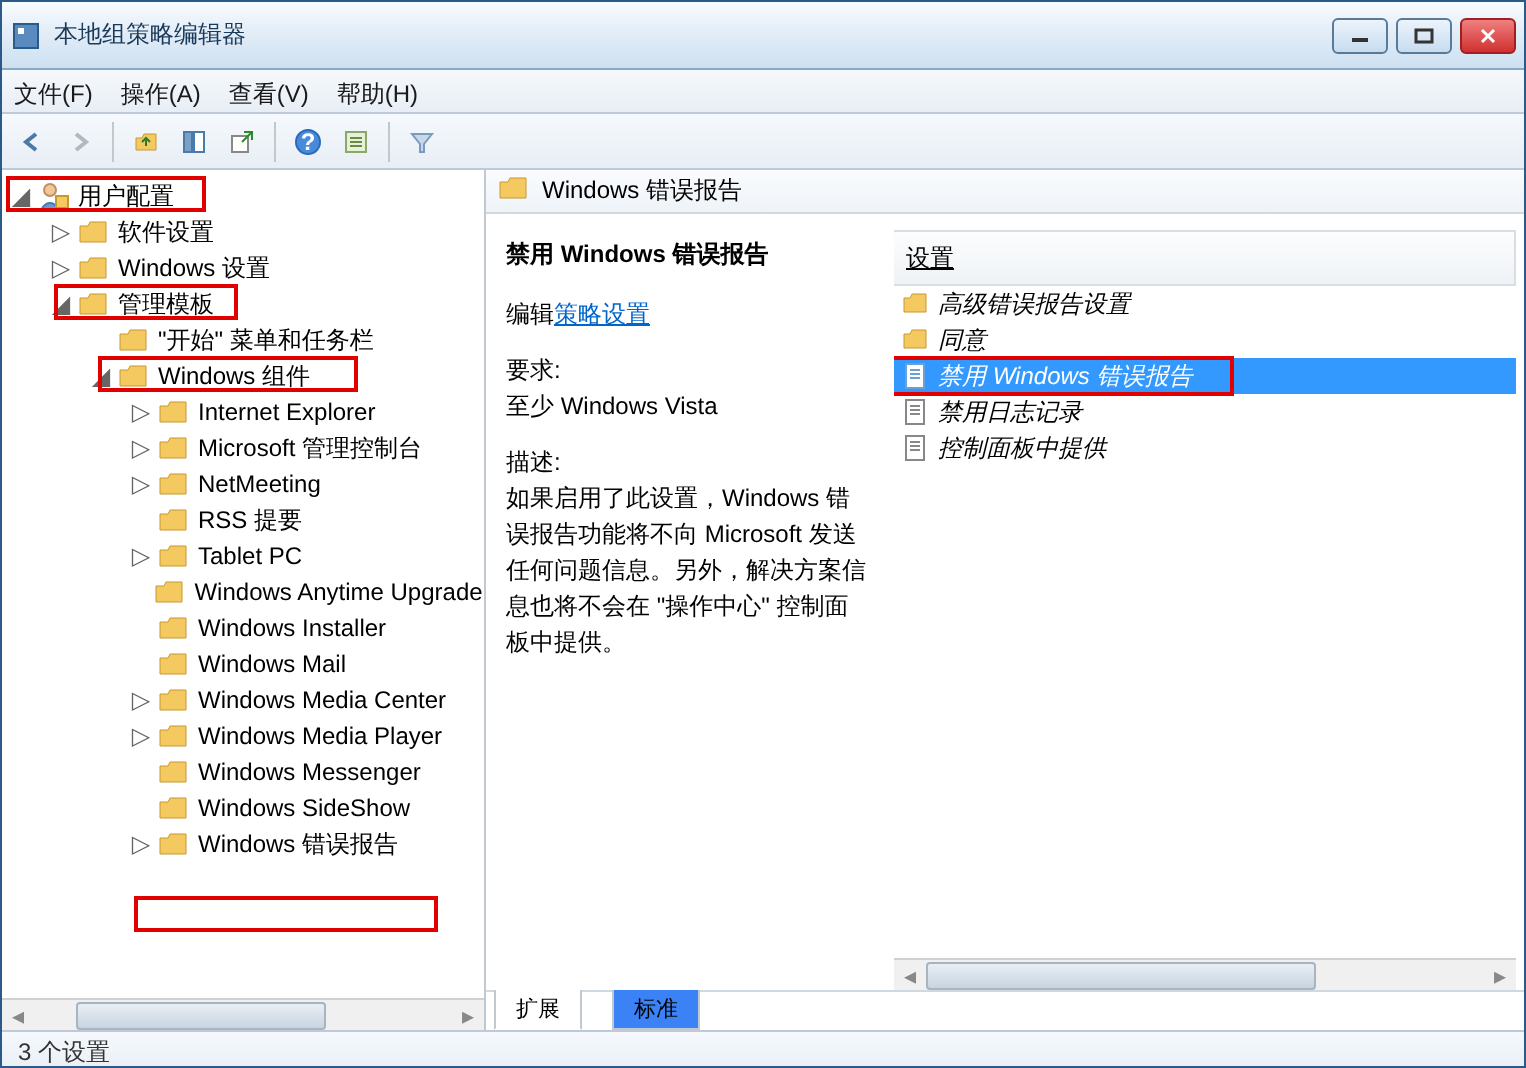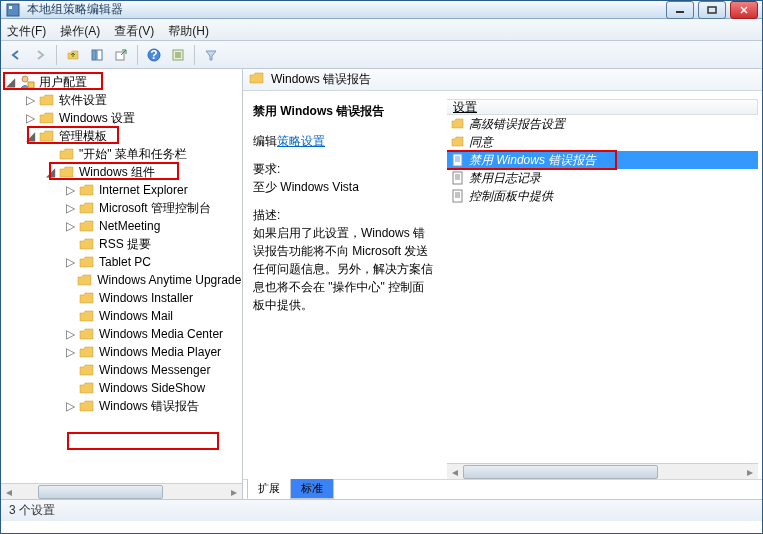--- a/index.html
+++ b/index.html
@@ -1,19 +1,19 @@
 <!DOCTYPE html>
 <html><head>
 <meta charset="utf-8">
 <style>
 * { box-sizing: border-box; margin: 0; padding: 0; font-family: "Microsoft YaHei", "Segoe UI", sans-serif; font-size: 12px; }
 body { background: #fff; width: 763px; height: 534px; overflow: hidden; border: 1px solid #2a5a8a; }
 
 
-.titlebar { height: 18px; background: linear-gradient(to bottom, #f7fbff 0%, #e1ecf7 50%, #cde0f1 100%); border-bottom: 1px solid #8aa8c8; display: flex; align-items: center; padding: 0 4px; }
+.titlebar { height: 34px; background: linear-gradient(to bottom, #f7fbff 0%, #e1ecf7 50%, #cde0f1 100%); border-bottom: 1px solid #8aa8c8; display: flex; align-items: center; padding: 0 4px; }
 .titlebar .appicon { width: 16px; height: 16px; margin-right: 6px; display:inline-flex; align-items:center; justify-content:center; }
 .titlebar .title { color: #1a3a5a; flex: 1; }
 .winbtns { display: flex; gap: 4px; }
 .winbtn { width: 28px; height: 18px; border: 1px solid #5a7a9a; border-radius: 3px; background: linear-gradient(to bottom, #ecf4fb, #c8dcef); display: flex; align-items: center; justify-content: center; cursor: pointer; }
 .winbtn.close { background: linear-gradient(to bottom, #f08080, #d03030); border-color: #a02020; color:#fff; }
 .winbtn svg { display:block; }
 
 
 .menubar { height: 22px; background: linear-gradient(to bottom, #f5f9fd, #e8eef5); border-bottom: 1px solid #c0cad6; display: flex; align-items: flex-end; padding: 0 6px; gap: 14px; }
 .menuitem { color: #1a1a1a; cursor: pointer; }
@@ -39,30 +39,30 @@
 .redbox { position:absolute; border:2px solid #e00000; pointer-events:none; }
 
 .rightpane { flex:1; display:flex; flex-direction:column; background:#fff; }
 .headerrow { height:22px; background:linear-gradient(to bottom,#fafcfe,#eef3f8); border-bottom:1px solid #d0d8e0; display:flex; align-items:center; padding:0 6px; gap:6px; }
 .content-row { flex:1; display:flex; overflow:hidden; }
 .desc-col { width:200px; padding:12px 10px; }
 .desc-col .dtitle { font-weight:bold; margin-bottom:12px; }
 .desc-col .link { color:#0066cc; text-decoration:underline; cursor:pointer; }
 .desc-col p { margin-bottom:10px; line-height:1.5; }
 .list-col { flex:1; padding:8px 4px 0 4px; position:relative; display:flex; flex-direction:column; }
-.list-hdr { height:16px; background:linear-gradient(to bottom,#fdfdfd,#eef2f6); border:1px solid #d8dee4; border-left:none; padding:0 6px; display:flex; align-items:center;text-decoration:underline; }
+.list-hdr { height:28px; background:linear-gradient(to bottom,#fdfdfd,#eef2f6); border:1px solid #d8dee4; border-left:none; padding:0 6px; display:flex; align-items:center;text-decoration:underline; }
 .list-body { flex:1; overflow:hidden; }
 .listitem { height:18px; display:flex; align-items:center; padding:0 4px; gap:4px; cursor:pointer; }
 .listitem.selected { background:#3399ff; color:#fff; }
 .listitem .licon { width:14px; height:14px; display:inline-flex; align-items:center; justify-content:center; }
 
 .hscroll { height:16px; background:#f0f0f0; border-top:1px solid #d0d0d0; display:flex; align-items:center; }
 .hscroll .thumb { height:14px; background:linear-gradient(to bottom,#e8eef5,#c8d4e0); border:1px solid #a8b4c0; border-radius:2px; }
 
-.tabs { height:20px; display:flex; align-items:flex-end; border-top:1px solid #d0d8e0; padding-left:4px; gap:0; }
+.tabs { height:20px; display:flex; align-items:flex-end; border-top:1px solid #d0d8e0; padding-left:4px; gap:16px; }
 .tab { padding:2px 10px; border:1px solid #c0c8d0; border-top:none; border-bottom:1px solid #fff; background:#fff; margin-right:-1px; cursor:pointer; font-size:11px; }
 .tab.inactive { background:#3b82f6; border-bottom-color:#c0c8d0; }
 
 
 .statusbar { height:22px; background:linear-gradient(to bottom,#f5f9fd,#e8eef5); border-top:1px solid #c0cad6; display:flex; align-items:center; padding:0 8px; color:#333; }
 
 
 .folder-svg { fill:#f4c960; stroke:#c89830; stroke-width:0.5; }
 </style>
 </head>

